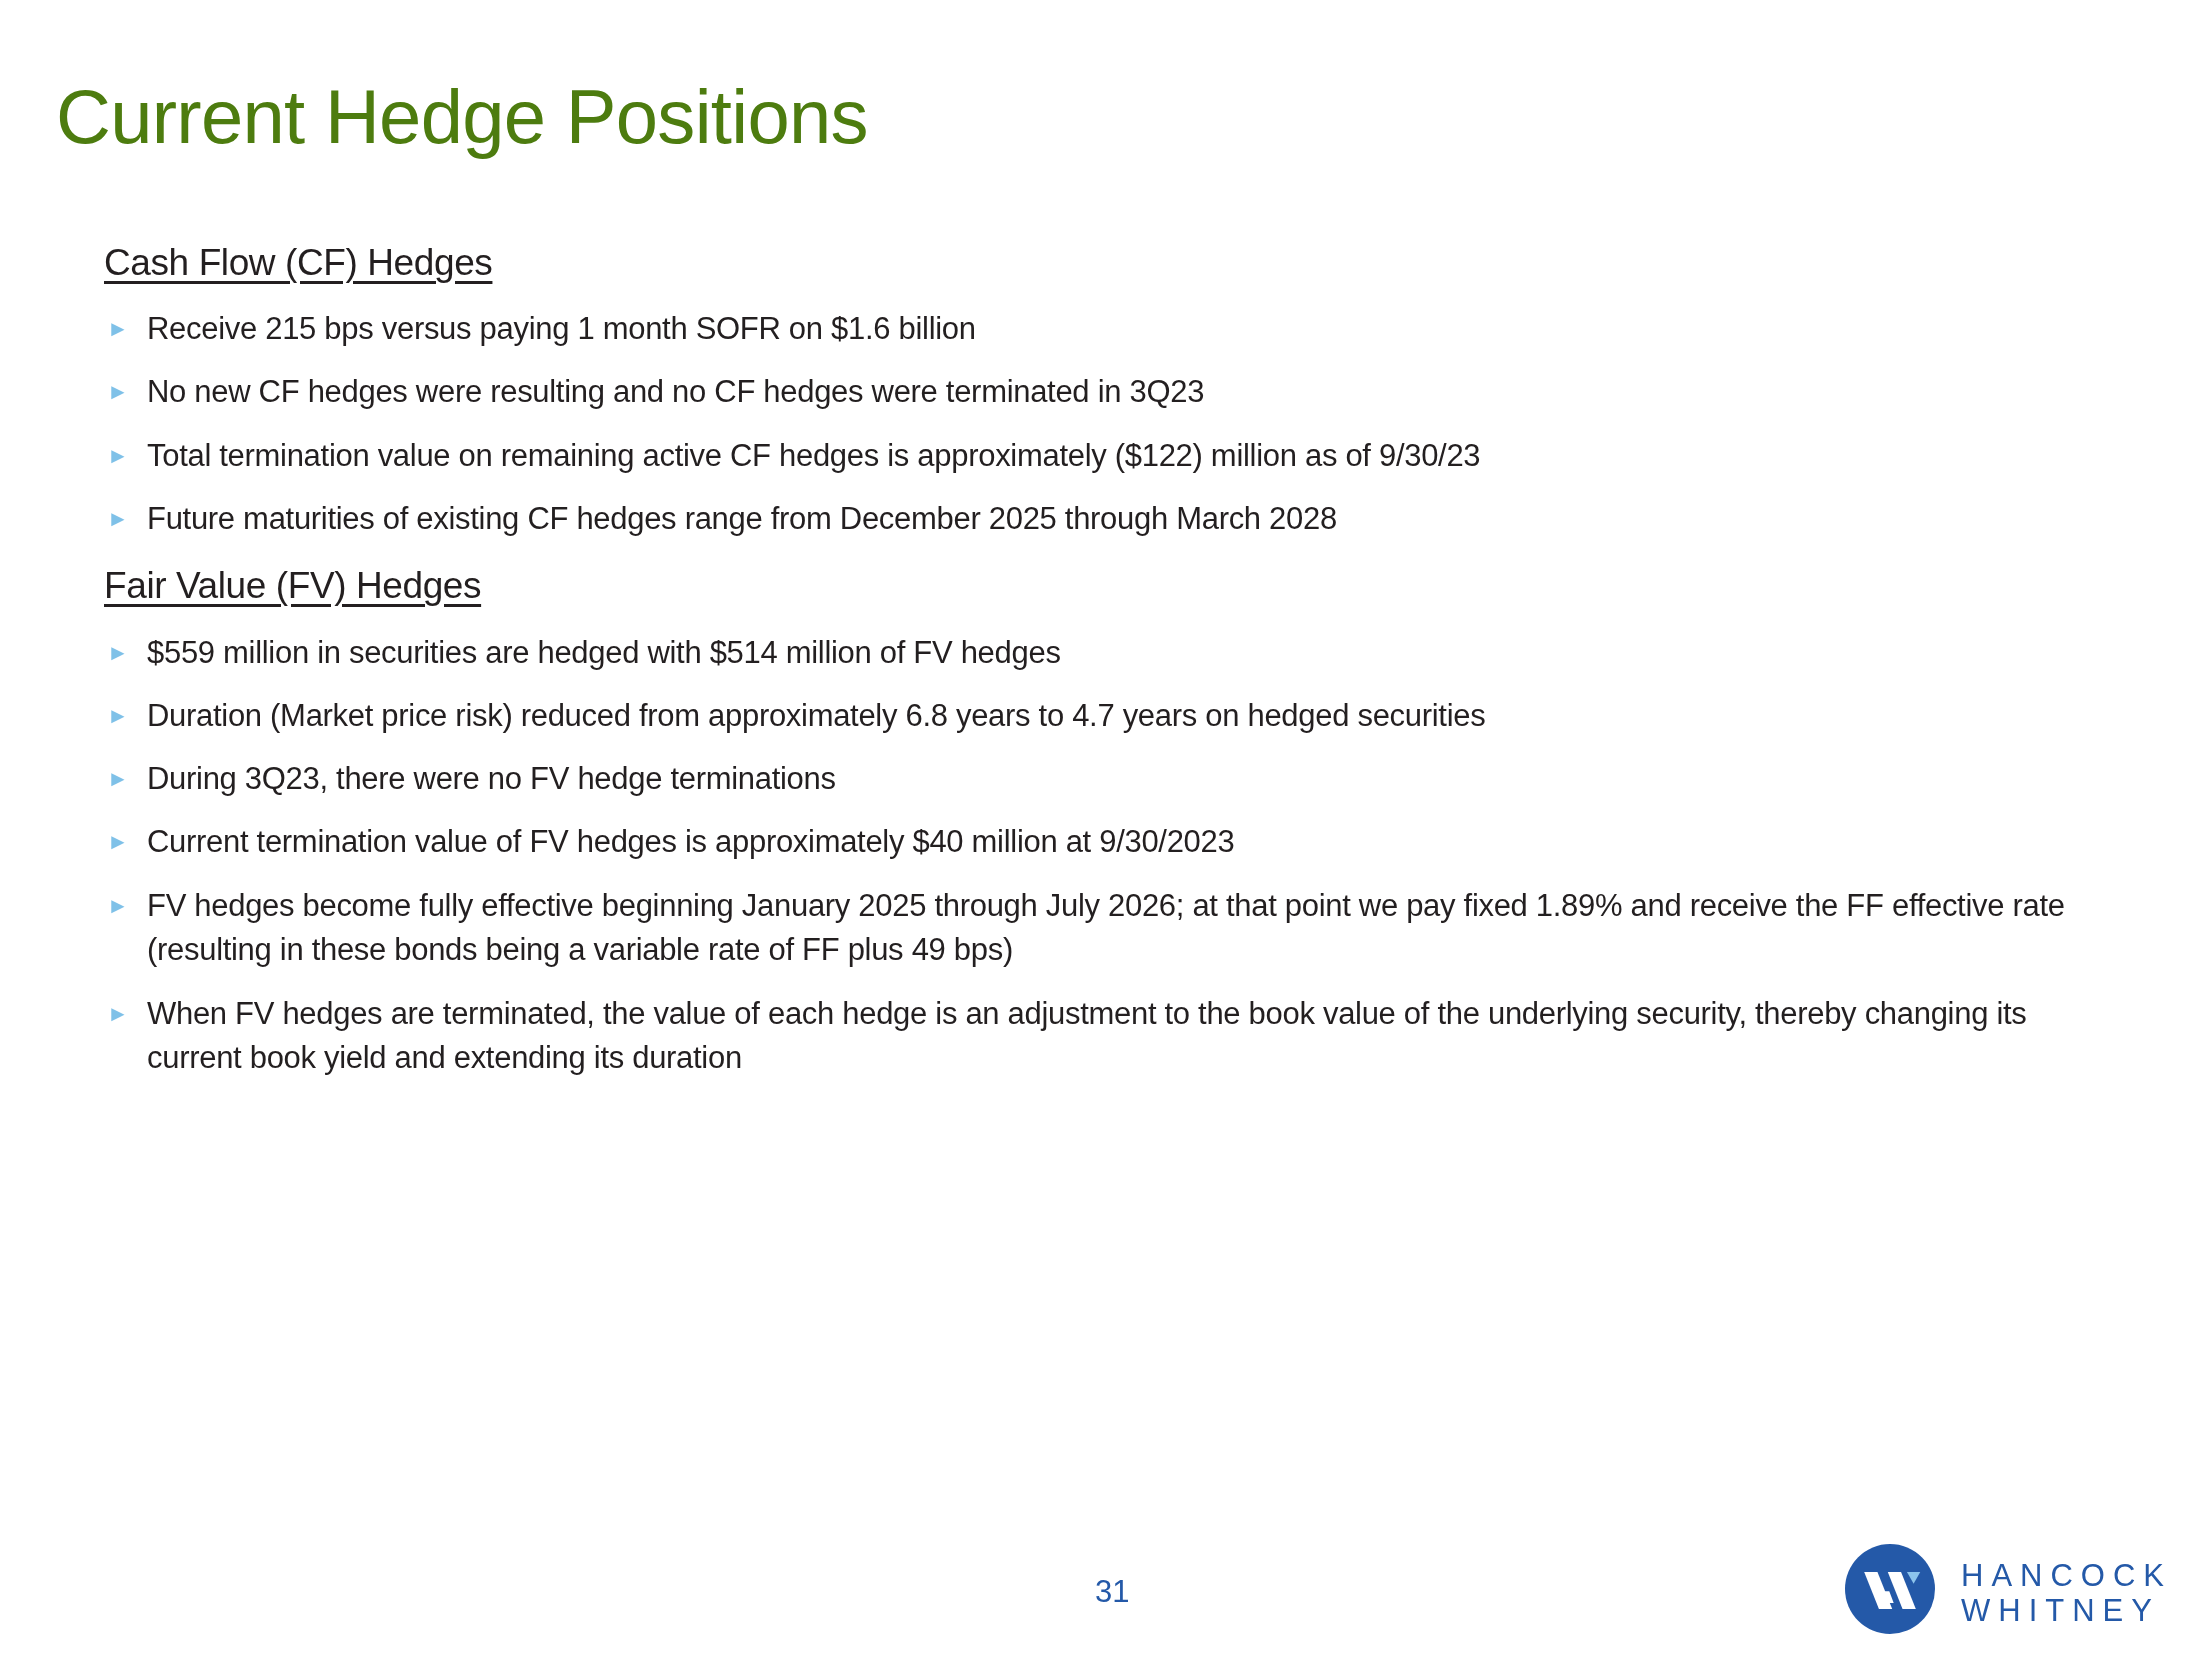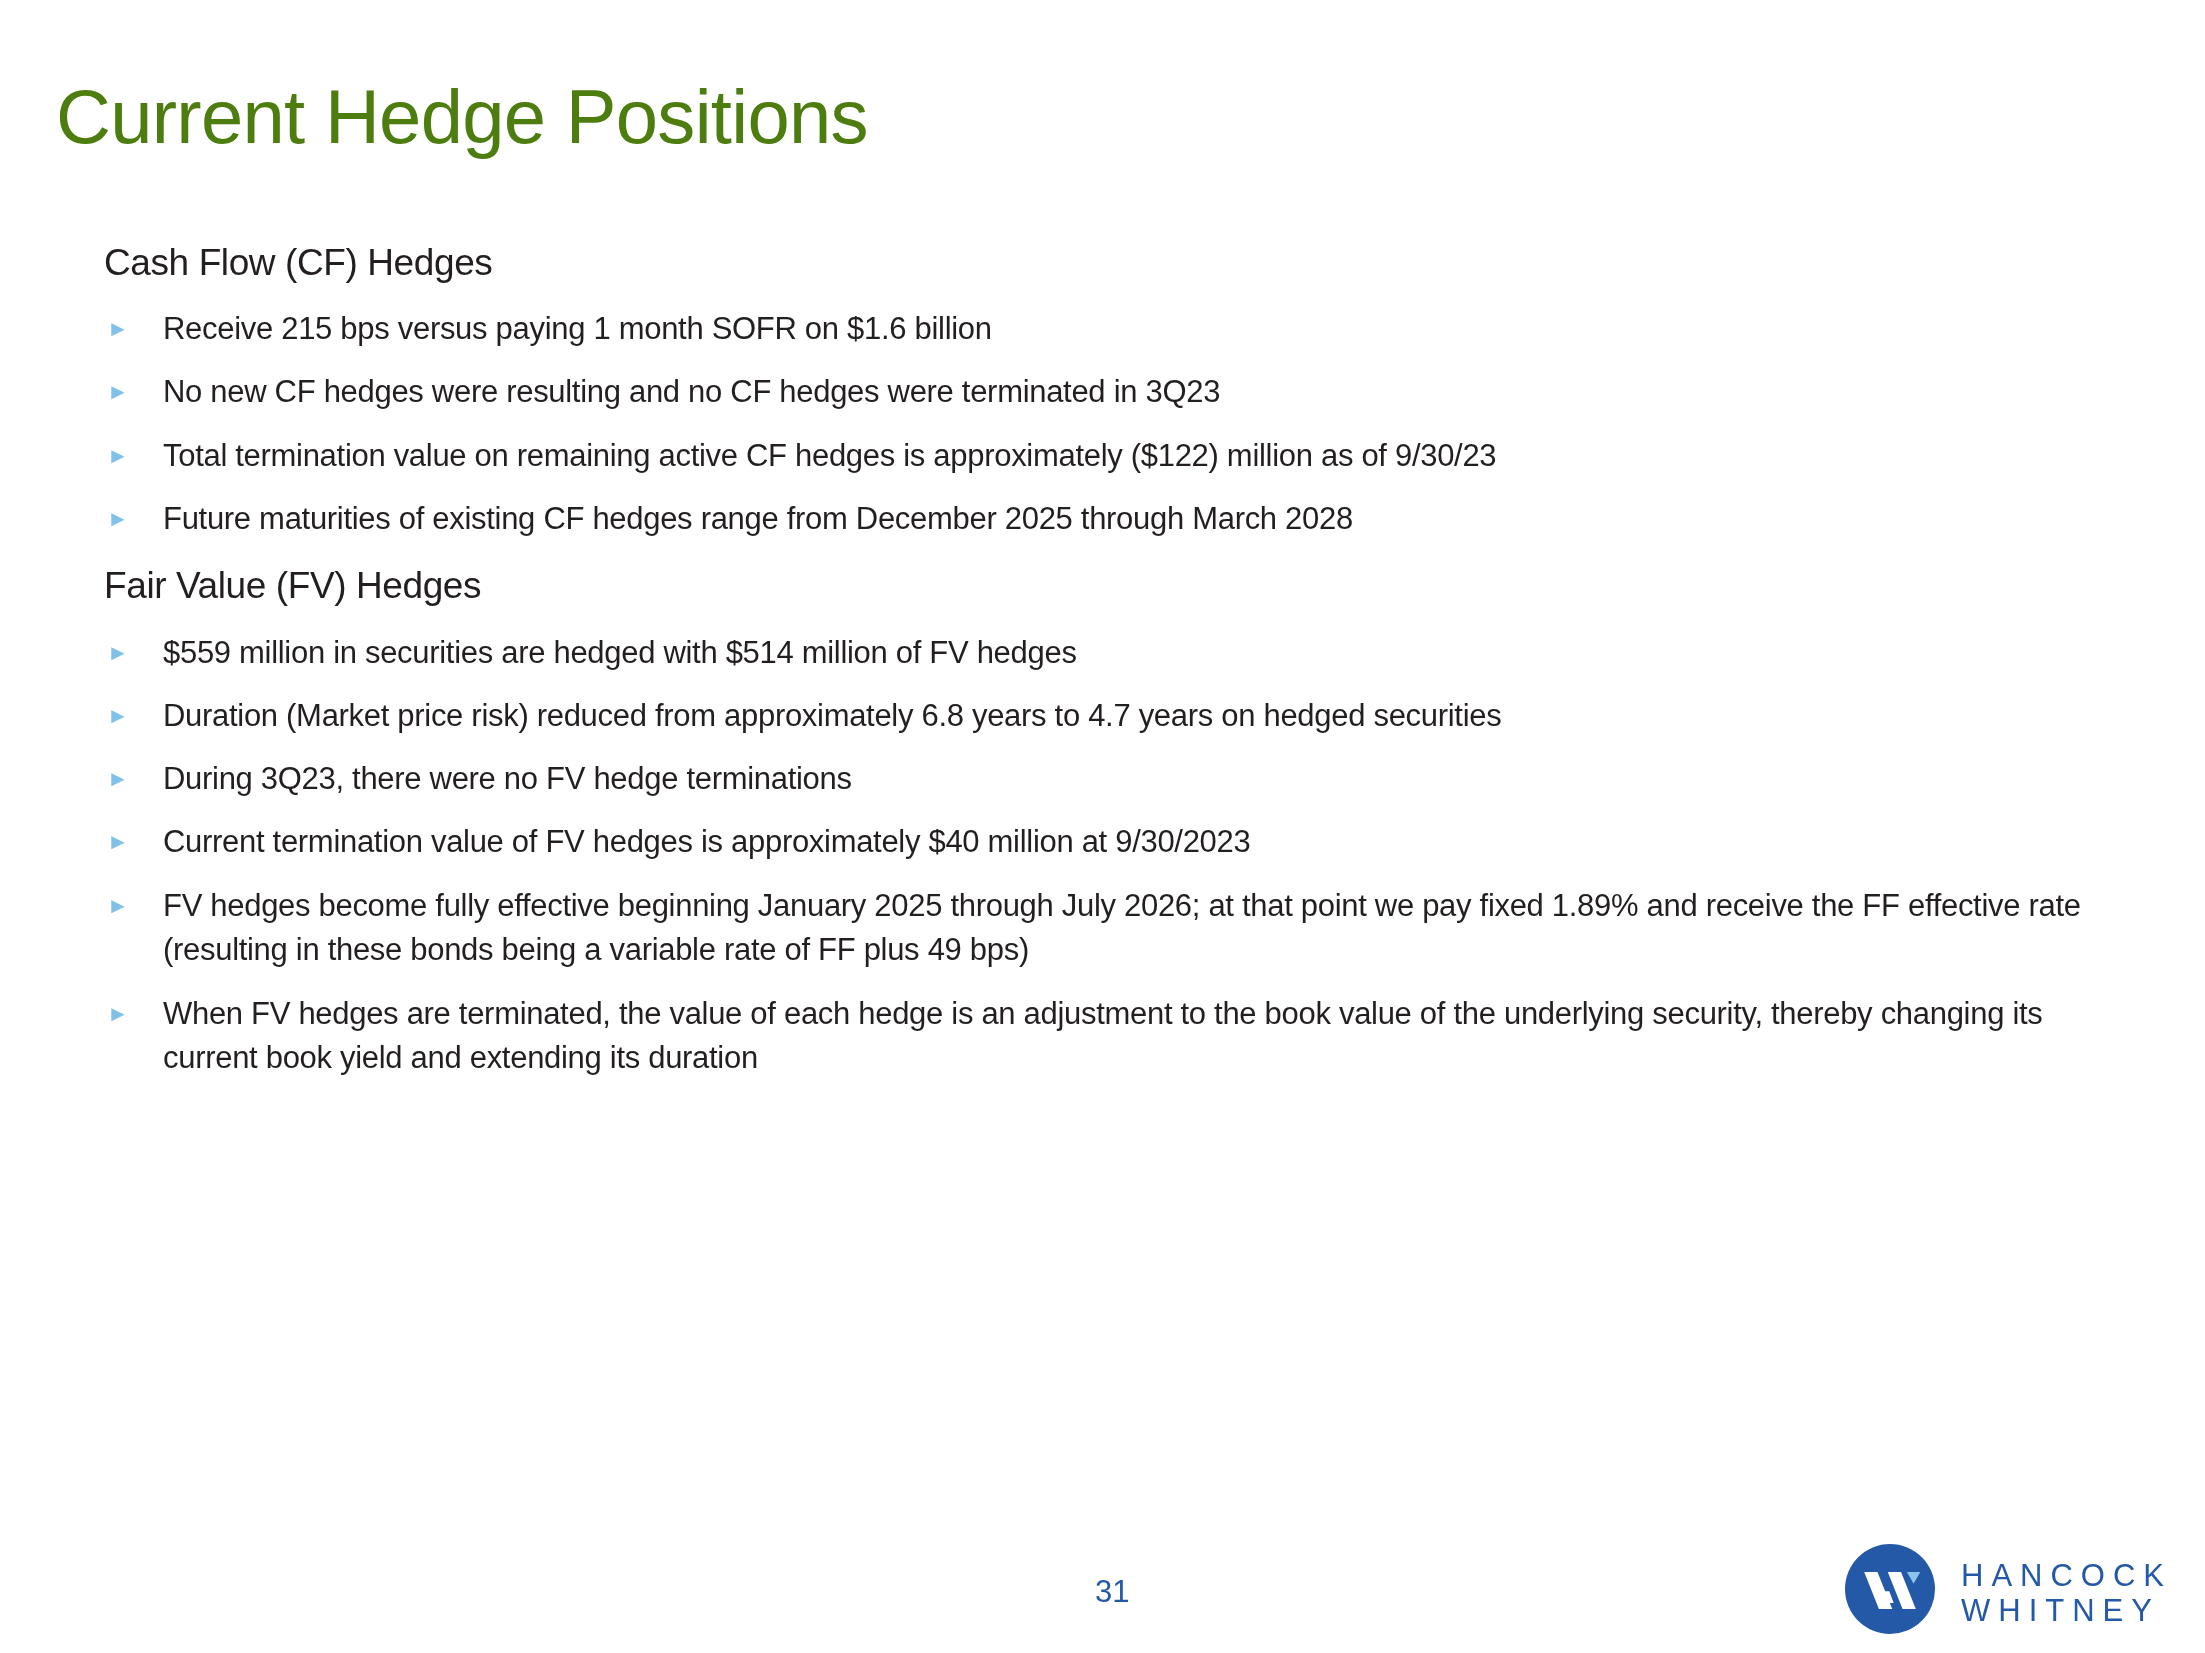--- a/index.html
+++ b/index.html
@@ -1,26 +1,26 @@
 <!DOCTYPE html>
 <html style="font-size:11.8px"><head>
 <meta charset="utf-8">
 <style>
   html, body { margin:0; padding:0; background:#ffffff; }
   body { width:2205px; height:1654px; position:relative; overflow:hidden;
          font-family:"Liberation Sans", sans-serif; color:#231f20; }
   .title { position:absolute; left:56px; top:79px; font-size:76px; color:#4d7c0f;
            letter-spacing:-0.7px; white-space:nowrap; line-height:1; }
   .section-heading { position:absolute; left:104px; font-size:37px; color:#231f20;
-           text-decoration-thickness:2.9px; text-underline-offset:5.9px;
+           text-decoration:underline; text-decoration-thickness:2.9px; text-underline-offset:5.9px;
            white-space:nowrap; line-height:1; letter-spacing:-0.4px; }
   .bullet { position:absolute; left:107px; width:1985px; font-size:31px; line-height:44px;
             display:flex; letter-spacing:-0.3px; }
   .arrow { width:40px; flex:0 0 40px; color:#7fc1e8; font-size:22px; line-height:44px; }
-  .btext { flex:1;margin-left:16px; }
+  .btext { flex:1; }
   .page-number { position:absolute; left:1095px; top:1576px; font-size:31px; color:#2459a8; line-height:1;text-align:center; }
   .logo { position:absolute; left:1845px; top:1544px; width:338px; height:92px; }
   .logo-circle { position:absolute; left:0; top:0; width:90px; height:90px; border-radius:50%; background:#2459a8; }
   .logo-text { position:absolute; left:116px; font-family:Liberation Sans, sans-serif; color:#2459a8;
                font-size:31px; letter-spacing:8px; line-height:1; white-space:nowrap; }
 </style>
 </head>
 <body>
 
 <div>

